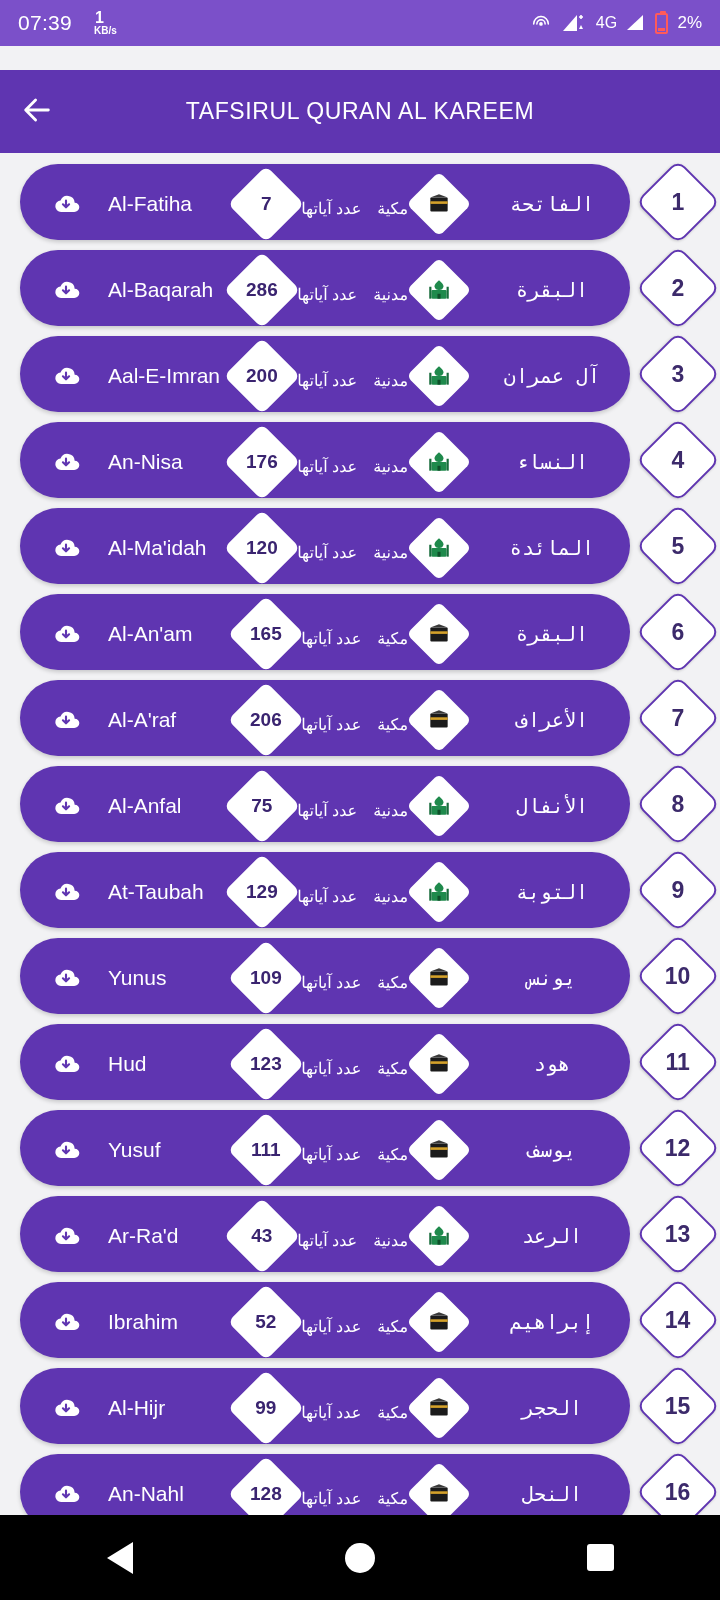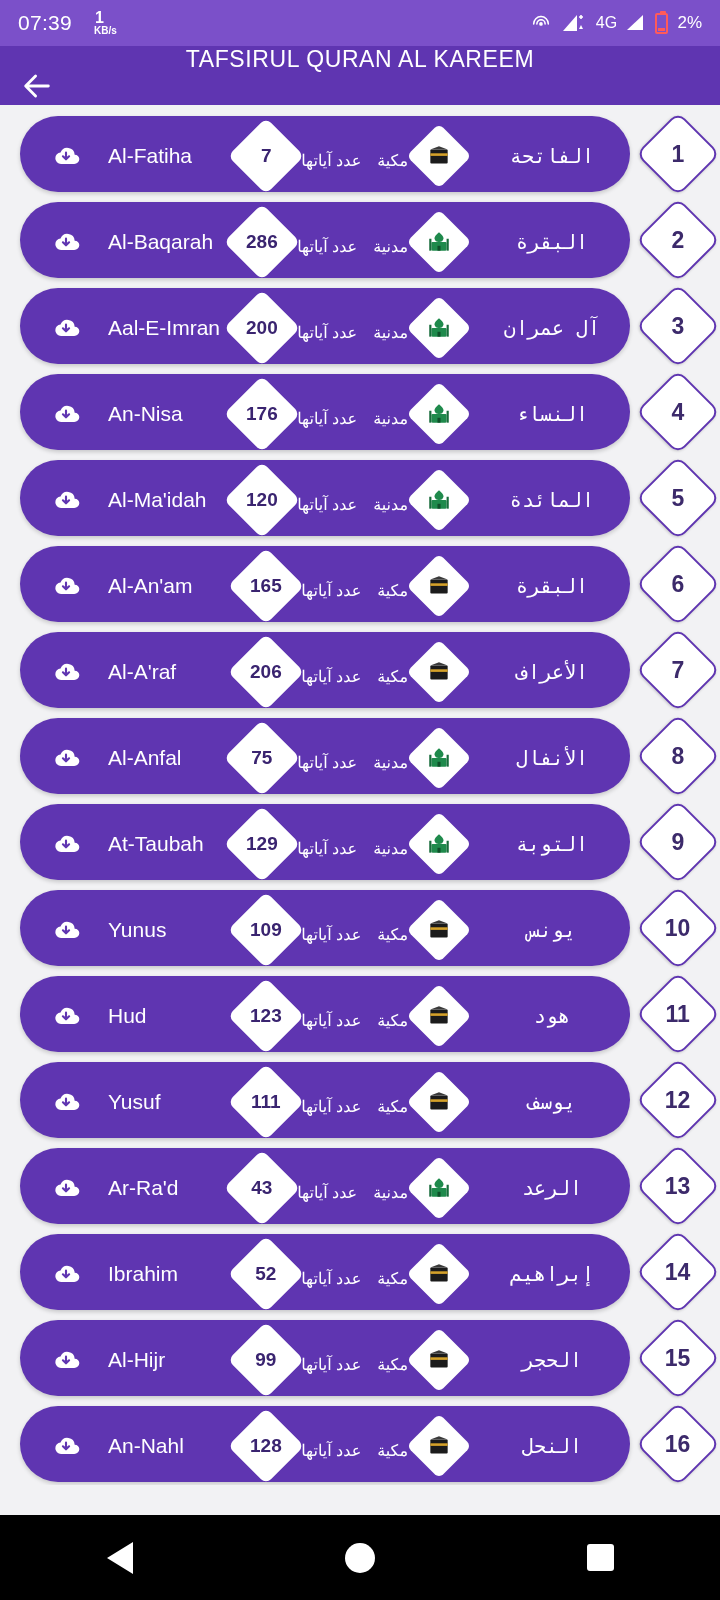--- a/index.html
+++ b/index.html
@@ -35,24 +35,25 @@
     width: 6px; height: 3px; background: #ff5a5a; border-radius: 1px;
   }
   .batt::after {
     content: ""; position: absolute; left: 1px; right: 1px; bottom: 1px;
     height: 3px; background: #ff5a5a;
   }
   .batt-pct { font-size: 17px; font-weight: 500; }
 
   
   .appbar {
-    height: 59px;
+    height: 83px;
     background: #5f35b1;
-    display: flex; 
+    display: flex; align-items: center;
     position: relative;
+    margin-top: 24px;
   }
   .back-btn {
     width: 74px; height: 83px;
     display: flex; align-items: center; justify-content: center;
     cursor: pointer;
   }
   .appbar-title {
     position: absolute; left: 0; right: 0;
     text-align: center;
     color: #ffffff;

